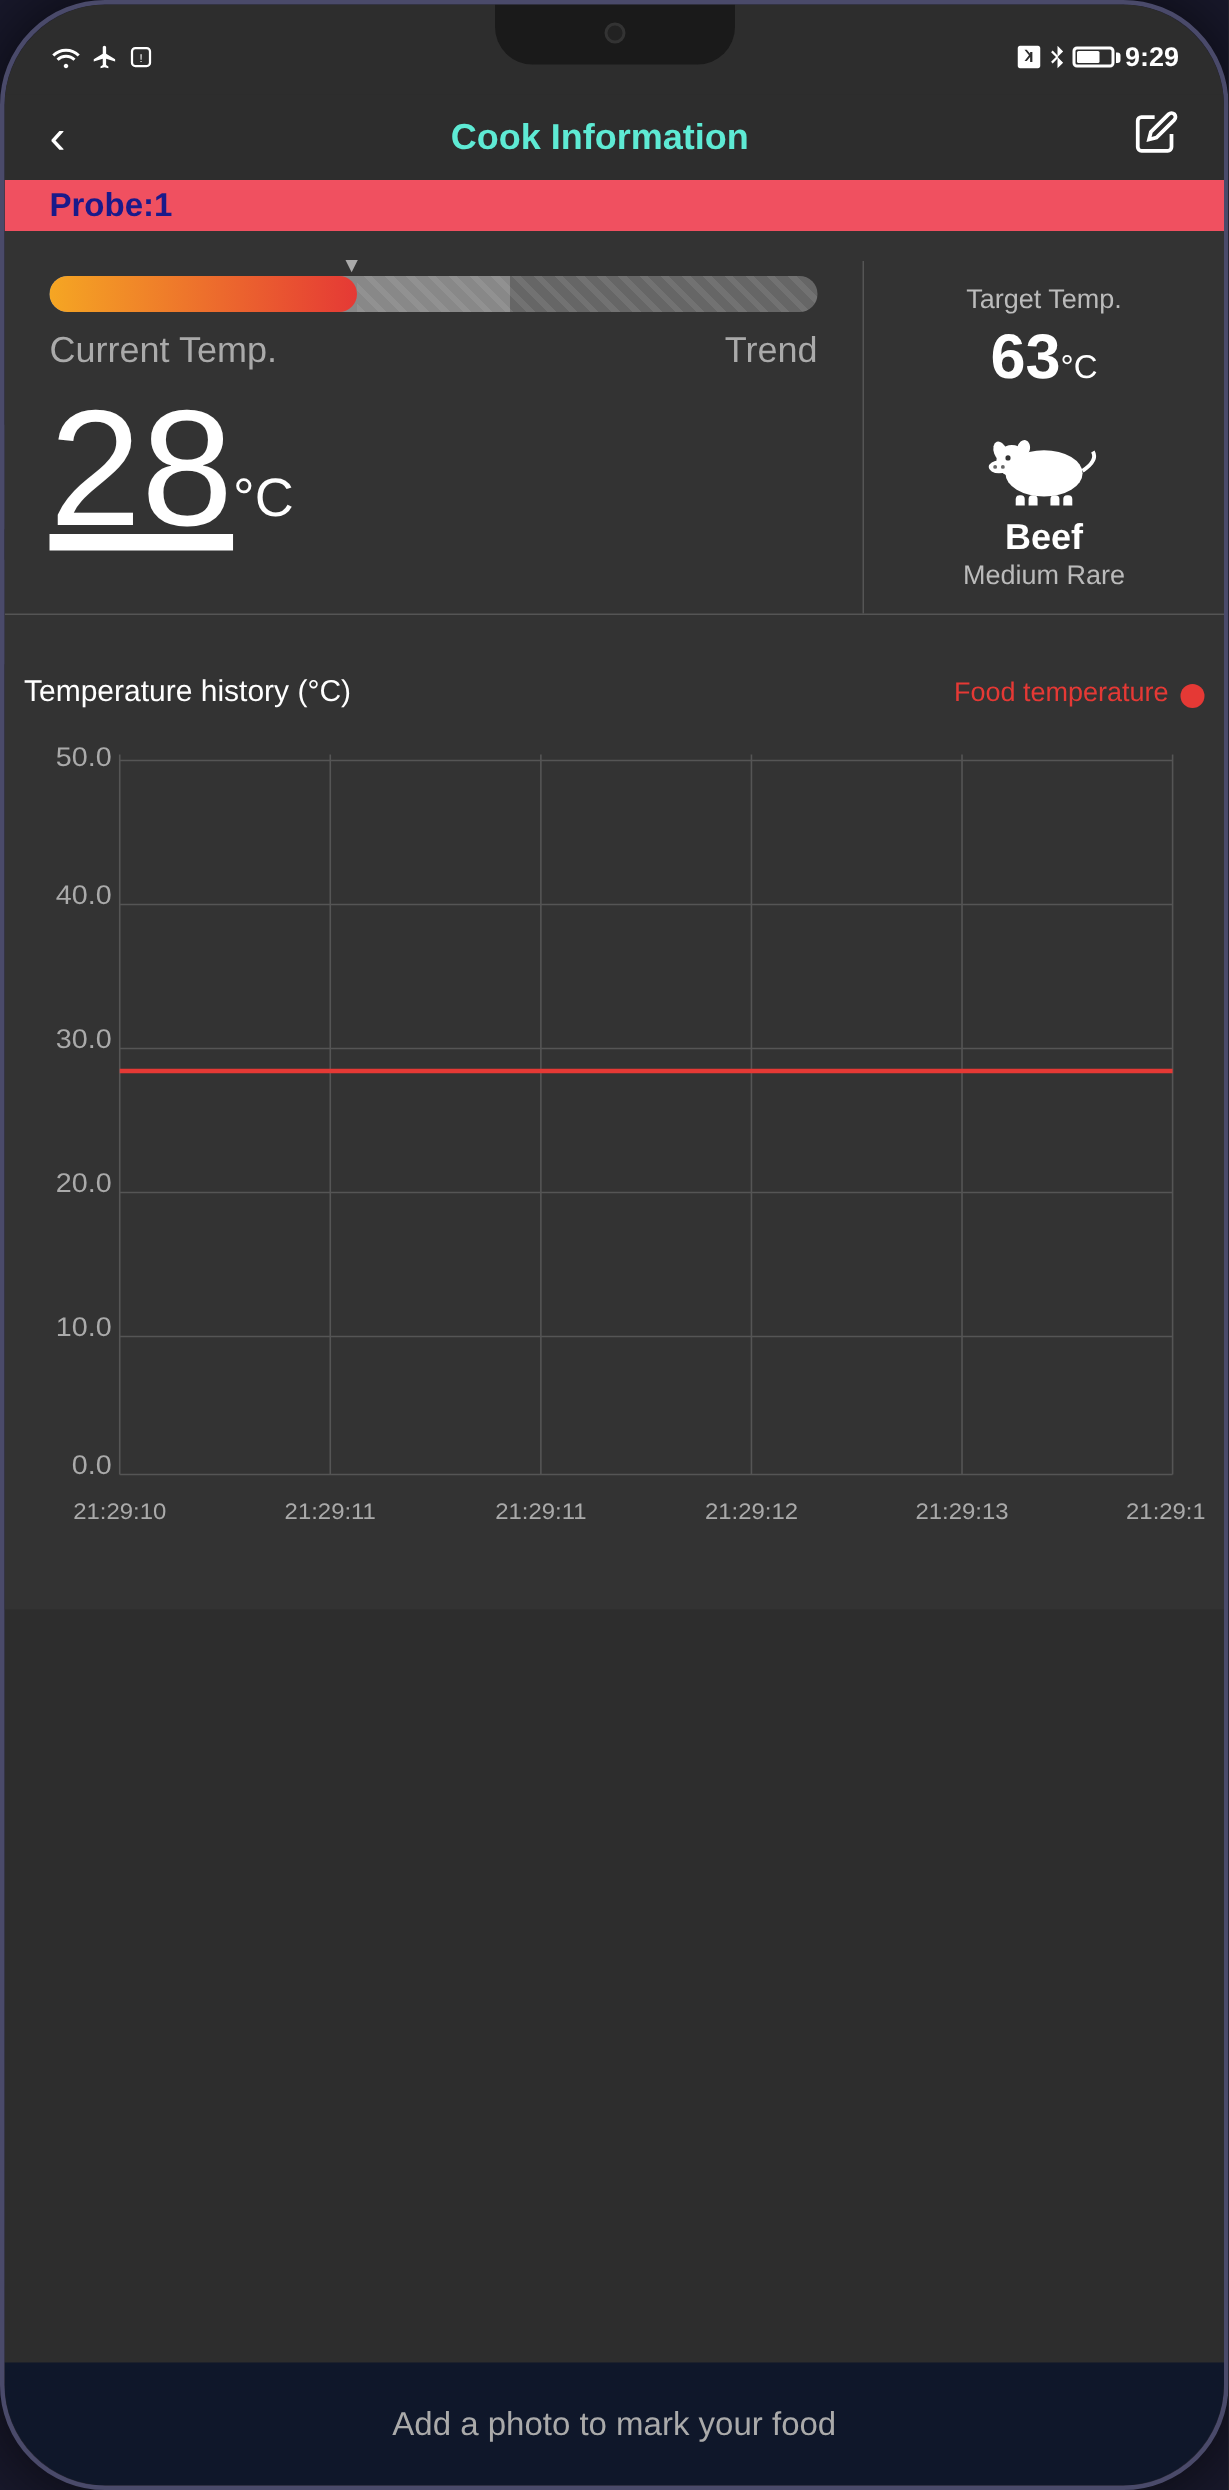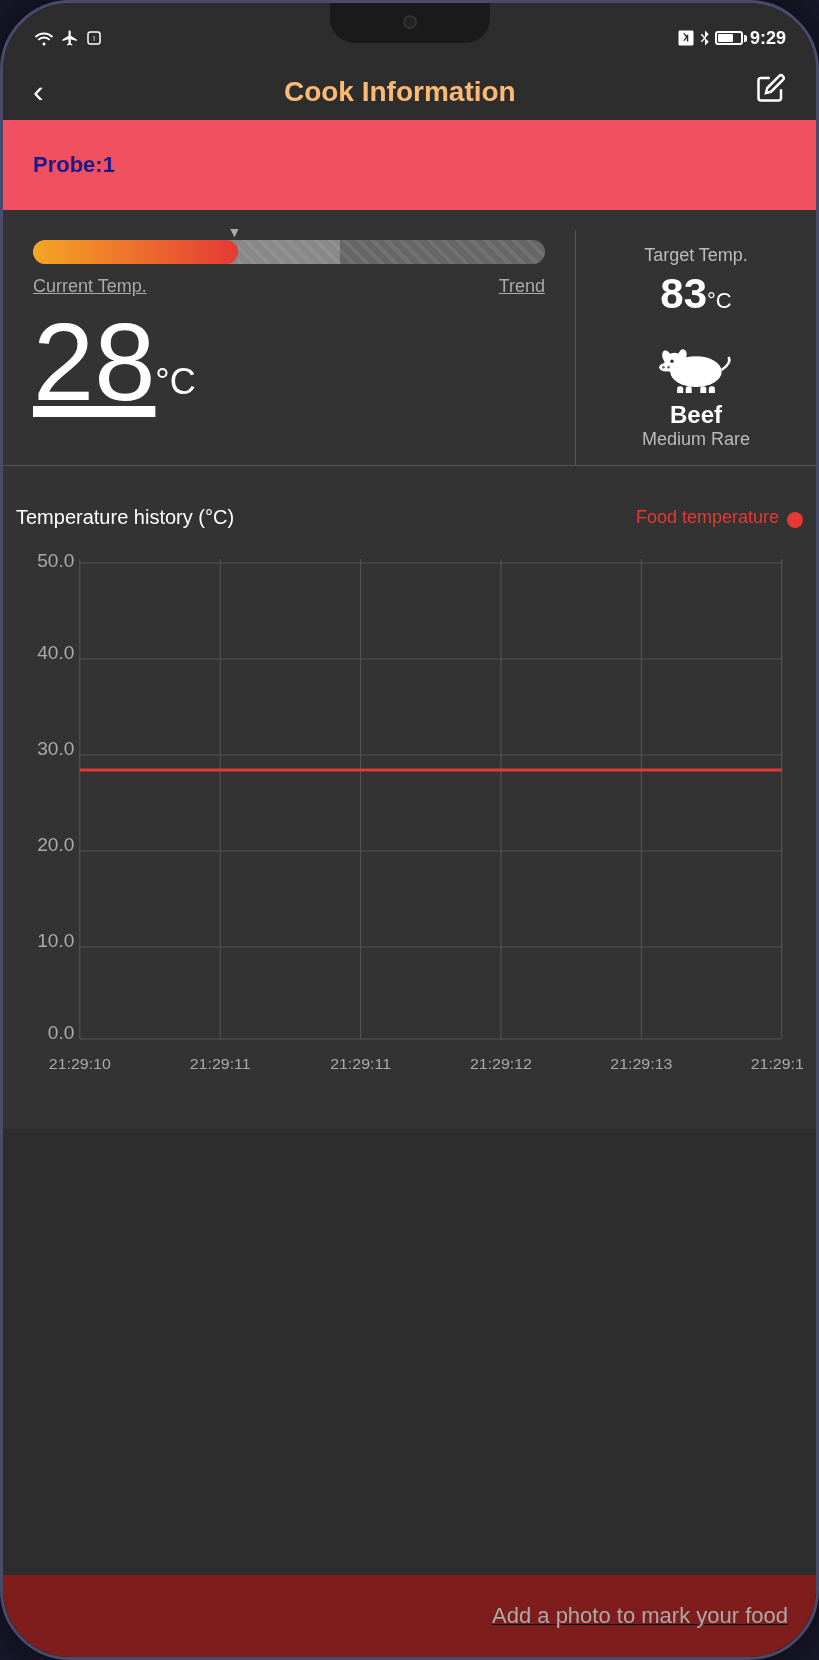--- a/index.html
+++ b/index.html
@@ -97,35 +97,35 @@
     }
 
     .nav-back {
       color: white;
       font-size: 32px;
       font-weight: 300;
       cursor: pointer;
     }
 
     .nav-title {
-      color: #fdba74;
-      font-size: 28px;
+      color: #5eead4;
+      font-size: 24px;
       font-weight: 700;
     }
 
     .nav-edit {
       color: white;
       font-size: 26px;
       cursor: pointer;
     }
 
     
     .probe-banner {
       background: #f05060;
-      padding: 32px 30px;
+      padding: 4px 30px;
       display: flex;
       align-items: center;
     }
 
     .probe-label {
       color: #1a1a8a;
       font-size: 22px;
       font-weight: 700;
     }
 
@@ -201,22 +201,21 @@
     }
 
     .temp-labels {
       display: flex;
       justify-content: space-between;
       margin-top: 8px;
     }
 
     .temp-label {
       color: #aaa;
-      font-size: 18px;
-      text-decoration: underline;
+      font-size: 24px;
     }
 
     .current-temp-display {
       margin-top: 10px;
     }
 
     .current-temp-number {
       color: white;
       font-size: 110px;
       font-weight: 200;
@@ -301,29 +300,28 @@
       height: 560px;
     }
 
     .chart-svg {
       width: 100%;
       height: 100%;
     }
 
     
     .bottom-button {
-      background: #7f1d1d;
+      background: #0f172a;
       margin: 0;
       padding: 28px;
-      text-align: right;
+      text-align: center;
       position: absolute;
       bottom: 0;
       left: 0;
       right: 0;
-      text-decoration: underline;
     }
 
     .bottom-button-text {
       color: #aaa;
       font-size: 22px;
     }
 
     .side-button-vol {
       position: absolute;
       left: -4px;
@@ -469,21 +467,21 @@
             <span class="temp-label">Trend</span>
           </div>
           <div class="current-temp-display">
             <span class="current-temp-number">28</span><span class="temp-unit">°C</span>
           </div>
         </div>
 
         <div class="temp-right">
           <div class="target-label">Target Temp.</div>
           <div class="target-temp">
-            <span>83</span><span class="target-unit">°C</span>
+            <span>63</span><span class="target-unit">°C</span>
           </div>
 
           <svg width="90" height="60" viewBox="0 0 100 70" fill="white" style="margin-bottom:8px;">
             <ellipse cx="50" cy="45" rx="30" ry="18"></ellipse>
             <circle cx="25" cy="35" r="12"></circle>
 
             <ellipse cx="16" cy="28" rx="5" ry="8" transform="rotate(-20 16 28)"></ellipse>
             <ellipse cx="34" cy="26" rx="5" ry="7" transform="rotate(15 34 26)"></ellipse>
 
             <circle cx="22" cy="33" r="2" fill="#333"></circle>

